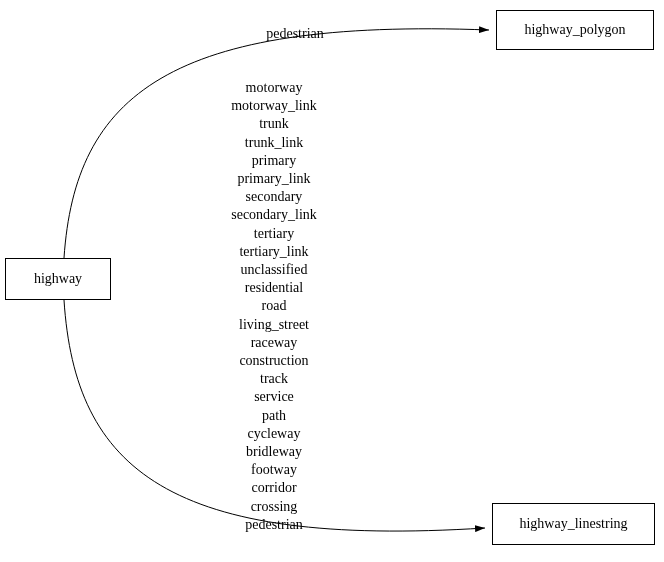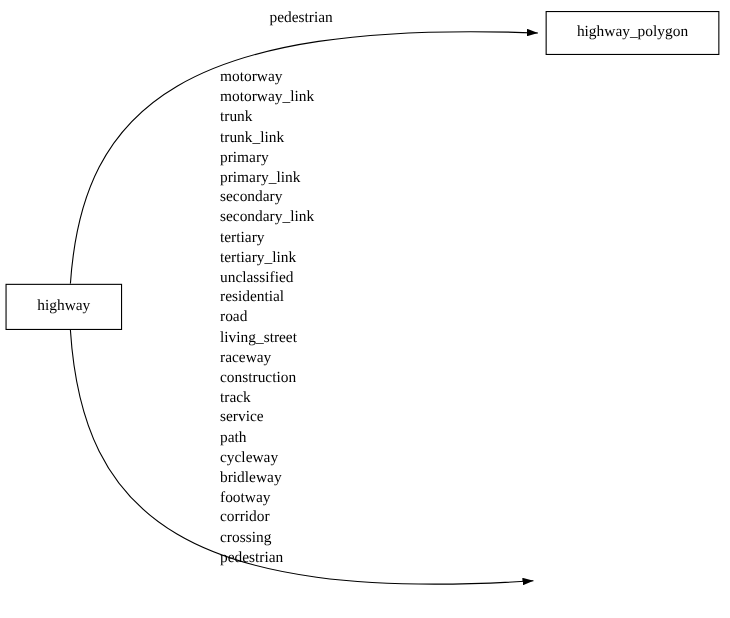--- a/index.html
+++ b/index.html
@@ -54,30 +54,31 @@
   .node-highway-linestring {
     left: 492px;
     top: 503px;
     width: 163px;
     height: 42px;
   }
   .edge-label {
     position: absolute;
     font-size: 14px;
     line-height: 18.2px;
-    text-align: left;
+    text-align: center;
     white-space: pre-line;
+    margin-top: 17px;
   }
   .edge-label-pedestrian {
     left: 245px;
     top: 8px;
     width: 100px;
   }
   .edge-label-list {
-    left: 200px;
+    left: 184px;
     top: 62px;
     width: 180px;
   }
 </style>
 </head>
 <body>
 
 <div class="canvas">
 
   <svg class="edge-layer" viewBox="0 0 664 562" xmlns="http://www.w3.org/2000/svg">
@@ -91,20 +92,23 @@
   </svg>
 
   <div class="node node-highway">
     <span>highway</span>
   </div>
 
   <div class="node node-highway-polygon">
     <span>highway_polygon</span>
   </div>
 
+  <div class="node node-highway-linestring">
+    <span>highway_linestring</span>
+  </div>
 
   <div class="edge-label edge-label-pedestrian">pedestrian</div>
 
   <div class="edge-label edge-label-list">motorway
 motorway_link
 trunk
 trunk_link
 primary
 primary_link
 secondary

